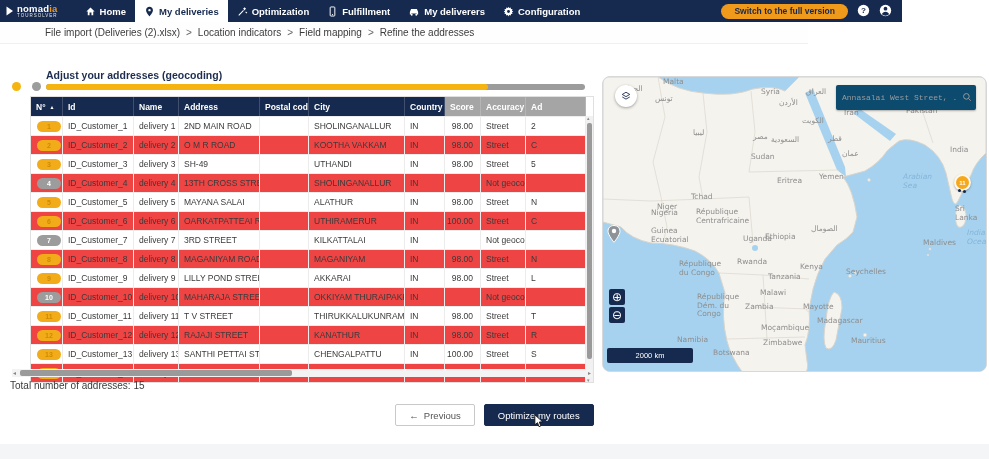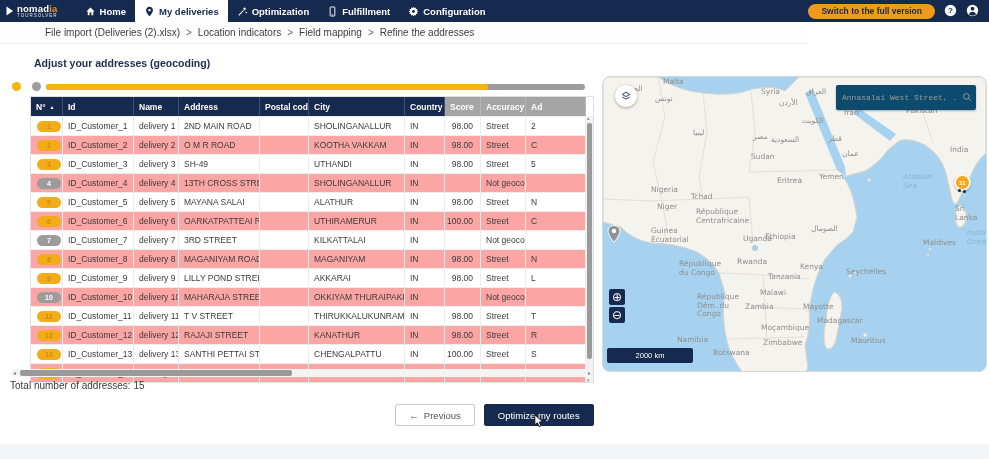--- a/index.html
+++ b/index.html
@@ -1,20 +1,20 @@
 <!DOCTYPE html>
 <html><head>
 <meta charset="utf-8">
 <style>
   html,body{margin:0;padding:0;background:#fff;}
   .app{position:relative;width:989px;height:459px;overflow:hidden;background:#fff;
        font-family:"Liberation Sans",sans-serif;-webkit-font-smoothing:antialiased;}
 
   
-  .topnav{position:absolute;left:0;top:0;width:989px;height:22px;background:#16294e;
+  .topnav{position:absolute;left:0;top:0;width:902px;height:22px;background:#16294e;
           display:flex;align-items:center;z-index:5;}
   .logo{display:flex;align-items:center;gap:3px;padding:0 8px 0 6px;cursor:pointer;}
   .logo-col{display:flex;flex-direction:column;line-height:1;}
   .logo-name{font-size:9.5px;font-weight:bold;color:#fff;letter-spacing:.2px;}
   .logo-accent{color:#f09a1c;}
   .logo-sub{font-size:4.5px;color:#e8e8e8;letter-spacing:1px;margin-top:1px;}
   .tabs{display:flex;height:22px;margin-left:10px;}
   .tab{display:flex;align-items:center;gap:4px;padding:0 9px;color:#fff;font-size:9.5px;
        font-weight:bold;cursor:pointer;white-space:nowrap;}
   .tab.active{background:#fff;color:#16294e;}
@@ -23,21 +23,21 @@
   .switch-btn{background:#f09a1c;border:none;border-radius:8px;height:15px;padding:0 13px;
               font-size:8.5px;font-weight:bold;color:#16294e;cursor:pointer;
               font-family:"Liberation Sans",sans-serif;}
   .nav-circle{display:flex;align-items:center;cursor:pointer;}
 
   
   .breadcrumb{position:absolute;top:22px;left:0;width:808px;height:21px;line-height:21px;
               padding-left:45px;font-size:10px;color:#3c3c3c;background:#fefefe;
               box-sizing:border-box;box-shadow:0 1px 0 #f0f0f0;}
   .bsep{margin:0 6px;color:#666;}
-  .page-title{position:absolute;top:53px;left:30px;margin:4px;font-size:10.5px;font-weight:bold;
+  .page-title{position:absolute;top:53px;left:30px;margin:16px;font-size:10.5px;font-weight:bold;
               color:#1d2d50;}
 
   
   .progress{position:absolute;top:82px;left:12px;width:578px;height:10px;}
   .dot{position:absolute;width:9px;height:9px;border-radius:50%;top:0;}
   .dot-yellow{left:0;background:#f5b40f;}
   .dot-gray{left:20px;background:#9c9c9c;}
   .pbar{position:absolute;left:34px;right:5px;top:2px;height:6px;border-radius:3px;
         background:#9c9c9c;overflow:hidden;}
   .pbar-fill{height:100%;width:82%;background:#f5b40f;border-radius:3px;}
@@ -46,21 +46,21 @@
   .grid{position:absolute;left:30px;top:96px;width:562px;background:#fff;
         border:1px solid #e0e0e0;box-sizing:content-box;}
   .grid-head{display:flex;height:19px;}
   .hcell{display:flex;align-items:center;padding-left:5px;font-size:8.5px;font-weight:bold;
          color:#fff;box-sizing:border-box;border-right:1px solid rgba(255,255,255,.18);
          overflow:hidden;white-space:nowrap;cursor:pointer;}
   .hdark{background:#16294e;}
   .hgray{background:#a5a5a5;}
   .sort{font-size:5px;margin-left:4px;}
   .trow{display:flex;height:18px;border-top:1px solid #ededed;background:#fff;cursor:pointer;}
-  .trow.alt{background:#fca5a5;}
+  .trow.alt{background:#ef4444;}
   .cell{display:flex;align-items:center;padding-left:5px;font-size:8.5px;color:#3a3a3a;
         box-sizing:border-box;border-right:1px solid #ececec;overflow:hidden;white-space:nowrap;}
   .cell.num{justify-content:flex-end;padding-right:7px;}
   .c0{width:32px;}.c1{width:71px;}.c2{width:45px;}.c3{width:81px;}.c4{width:49px;}
   .c5{width:96px;}.c6{width:40px;}.c7{width:36px;}.c8{width:45px;}.c9{width:60px;}
   .badge{min-width:24px;height:11px;border-radius:6px;display:flex;align-items:center;
          justify-content:center;font-size:7px;font-weight:bold;margin-left:1px;}
   .b-yellow{background:#f3ac19;color:#cf8a00;}
   .b-gray{background:#9c9c9c;color:#fff;}
   .vscroll{position:absolute;right:0;top:19px;bottom:0;width:7px;background:#f1f1f1;}
@@ -154,20 +154,30 @@
           <span>Optimization</span>
         </div>
         <div class="tab">
           <span class="ticon">
             <svg width="11" height="11" viewBox="0 0 16 16">
               <rect x="4.6" y="1.4" width="6.8" height="13.2" rx="1.2" fill="none" stroke="currentColor" stroke-width="1.4"></rect>
               <circle cx="8" cy="12.4" r=".9" fill="currentColor"></circle>
             </svg>
           </span>
           <span>Fulfillment</span>
+        </div>
+        <div class="tab">
+          <span class="ticon">
+            <svg width="12" height="12" viewBox="0 0 16 16">
+              <path d="M2.5 9.3 4.1 5.3h7.8L13.5 9.3v3.4h-1.9v-1.3H4.4v1.3H2.5z" fill="currentColor"></path>
+              <circle cx="5" cy="13" r="1.2" fill="currentColor"></circle>
+              <circle cx="11" cy="13" r="1.2" fill="currentColor"></circle>
+            </svg>
+          </span>
+          <span>My deliverers</span>
         </div>
         <div class="tab">
           <span class="ticon">
             <svg width="11" height="11" viewBox="0 0 16 16">
               <path d="M8 1l.9 2 2.2-.8.5 2.2 2.3.3-.9 2.1L15 8l-1.9 1.2.8 2.1-2.2.4-.5 2.2-2.2-.8-1 2-1-2-2.2.8-.5-2.2-2.2-.4.8-2.1L1 8l2-1.2-.9-2.1 2.3-.3.5-2.2 2.2.8z" fill="currentColor"></path>
               <circle cx="8" cy="8" r="2.1" fill="#16294e"></circle>
             </svg>
           </span>
           <span>Configuration</span>
         </div>
@@ -478,21 +488,21 @@
         <span class="mlabel" style="left: 239px; top: 73px;">عمان</span>
         <span class="mlabel" style="left: 90px; top: 52px;">ليبيا</span>
         <span class="mlabel" style="left: 148px; top: 76px;">Sudan</span>
         <span class="mlabel" style="left: 347px; top: 69px;">India</span>
         <span class="mlabel" style="left: 174px; top: 100px;">Eritrea</span>
         <span class="mlabel" style="left: 216px; top: 96px;">Yemen</span>
         <span class="mlabel sea" style="left: 300px; top: 96px;">Arabian
 Sea</span>
         <span class="mlabel" style="left: 54px; top: 126px; text-align: right;">Niger</span>
         <span class="mlabel" style="left: 88px; top: 116px;">Tchad</span>
-        <span class="mlabel" style="left: 48px; top: 109px;">Nigeria</span>
+        <span class="mlabel" style="left: 48px; top: 132px;">Nigeria</span>
         <span class="mlabel" style="left: 162px; top: 136px; margin-top: 20px;">Ethiopia</span>
         <span class="mlabel" style="left: 93px; top: 131px;">République
 Centrafricaine</span>
         <span class="mlabel" style="left: 208px; top: 148px;">الصومال</span>
         <span class="mlabel" style="left: 48px; top: 150px;">Guinea
 Ecuatorial</span>
         <span class="mlabel" style="left: 140px; top: 158px;">Uganda</span>
         <span class="mlabel" style="left: 352px; top: 128px;">Sri
 Lanka</span>
         <span class="mlabel" style="left: 320px; top: 162px;">Maldives</span>

